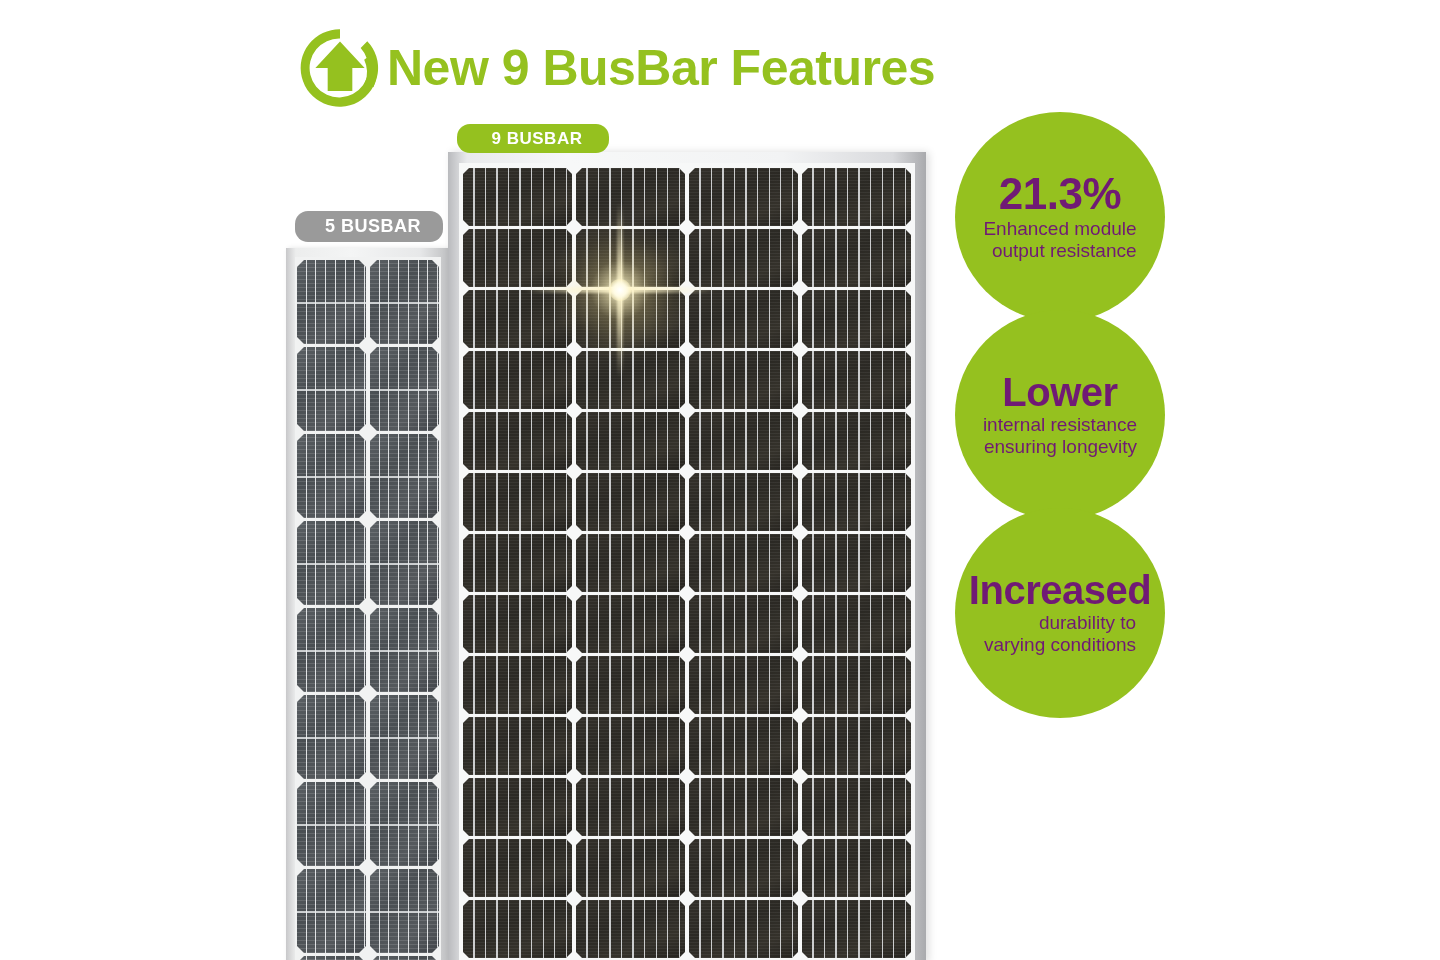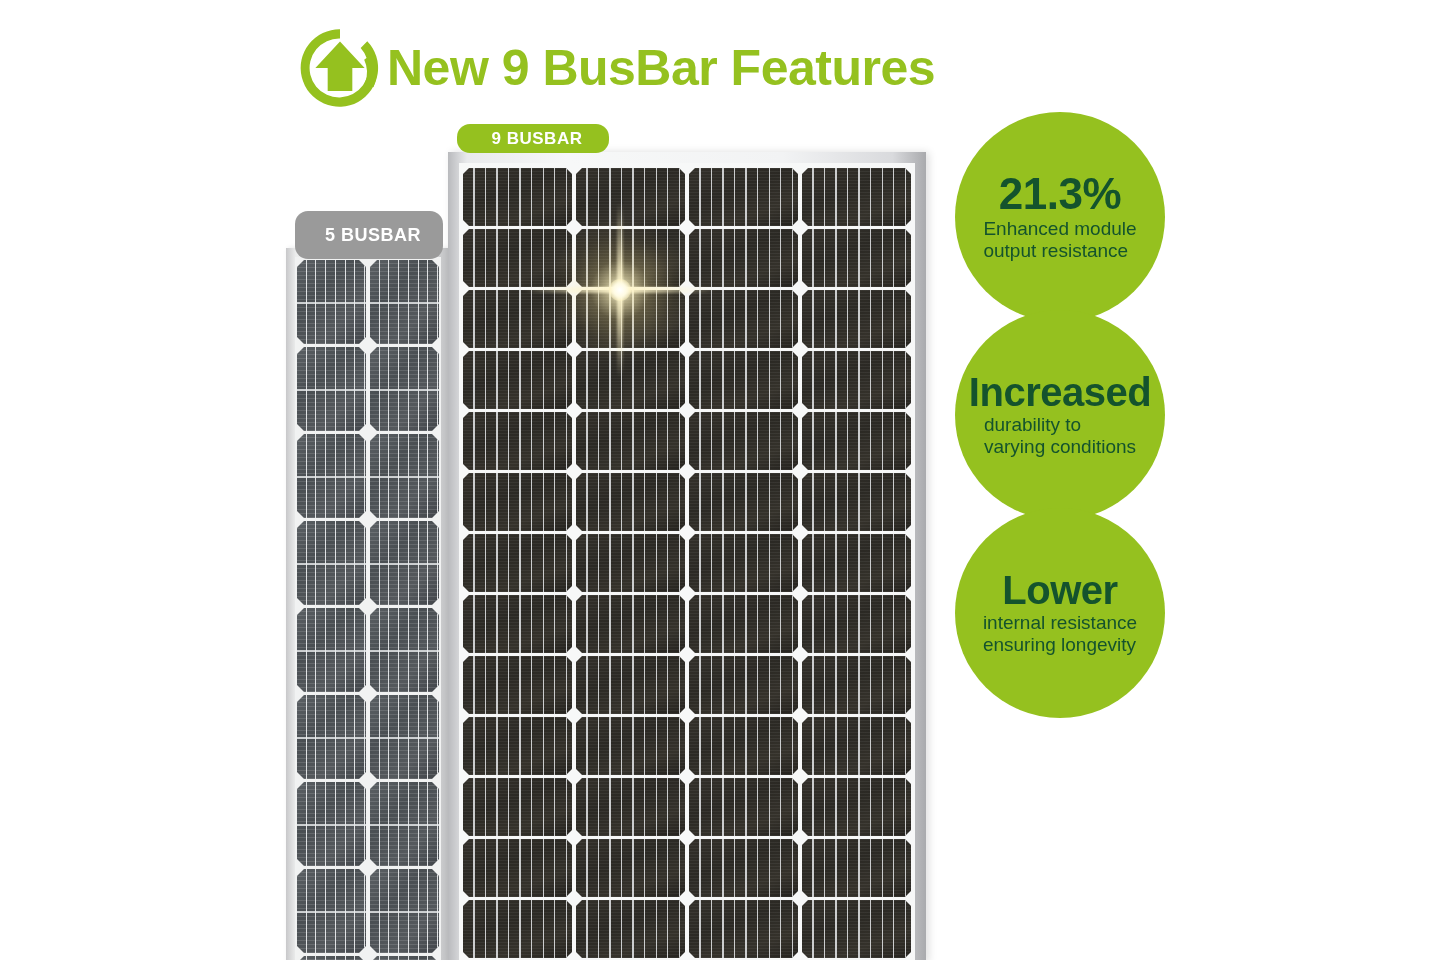--- a/index.html
+++ b/index.html
@@ -20,21 +20,21 @@
     letter-spacing:-0.5px; white-space:nowrap; line-height:1;
   }
 
   
   .badge {
     position:absolute; display:flex; align-items:center; justify-content:center;
     color:#ffffff; font-weight:bold; letter-spacing:0.5px;
     border-radius:13px; z-index:30;padding-left:8px;
   }
   .badge-9bb { left:457px; top:124px; width:152px; height:29px; background:#95c11f; font-size:17px; }
-  .badge-5bb { left:295px; top:211px; width:148px; height:48px; background:#9a9a9a; font-size:18px; }
+  .badge-5bb { left:295px; top:211px; width:148px; height:31px; background:#9a9a9a; font-size:18px; }
 
   
   .panel { position:absolute; z-index:10; }
 
   
   .panel-5bb {
     left:286px; top:248px; width:163px; height:715px;
     background:linear-gradient(90deg,#c8c8ca 0%, #eceded 6%, #f4f5f5 40%, #e7e8e9 82%, #bfc0c2 100%);
     padding:9px 8px 0 9px;
     box-shadow: 2px 0 5px rgba(0,0,0,0.10);
@@ -119,23 +119,23 @@
   }
   .flare .core {
     position:absolute; left:-11px; top:-11px; width:22px; height:22px; border-radius:50%;
     background:radial-gradient(circle, #ffffff 0%, #fffbe4 40%, rgba(255,243,190,0.5) 70%, rgba(255,240,180,0) 100%);
   }
 
   
   .circles { position:absolute; left:955px; top:112px; width:220px; }
   .circle {
     width:210px; height:210px; border-radius:50%;
-    background:#95c11f; color:#14532d;
+    background:#95c11f; color:#701a75;
     display:flex; flex-direction:column; align-items:center; justify-content:center;
-    text-align:left; margin-bottom:-10px;
+    text-align:right; margin-bottom:-10px;
   }
   .circle + .circle { margin-top:-12px; }
   .circle .headline { font-size:44px; font-weight:bold; line-height:1.0; letter-spacing:-0.5px; }
   .circle .headline.small { font-size:40px; }
   .circle .sub { font-size:19px; font-weight:normal; line-height:1.17; margin-top:2px; padding:0 6px; }
   .c1 { margin-top:0; }
   .c2 { margin-top:8px; }
   .c3 { margin-top:8px; }
   .c4 { margin-top:8px; }
 </style>
@@ -254,29 +254,29 @@
   </div>
 
   <div class="circles">
     <div class="circle c1">
       <div class="headline">21.3%</div>
       <div class="sub">
         <div>Enhanced module</div>
         <div>output resistance</div>
       </div>
     </div>
+    <div class="circle c4">
+      <div class="headline small">Lower</div>
+      <div class="sub">
+        <div>internal resistance</div>
+        <div>ensuring longevity</div>
+      </div>
+    </div>
     <div class="circle c3">
       <div class="headline small">Increased</div>
       <div class="sub">
         <div>durability to</div>
         <div>varying conditions</div>
       </div>
     </div>
-    <div class="circle c4">
-      <div class="headline small">Lower</div>
-      <div class="sub">
-        <div>internal resistance</div>
-        <div>ensuring longevity</div>
-      </div>
-    </div>
   </div>
 
 </div>
 
 </body></html>

